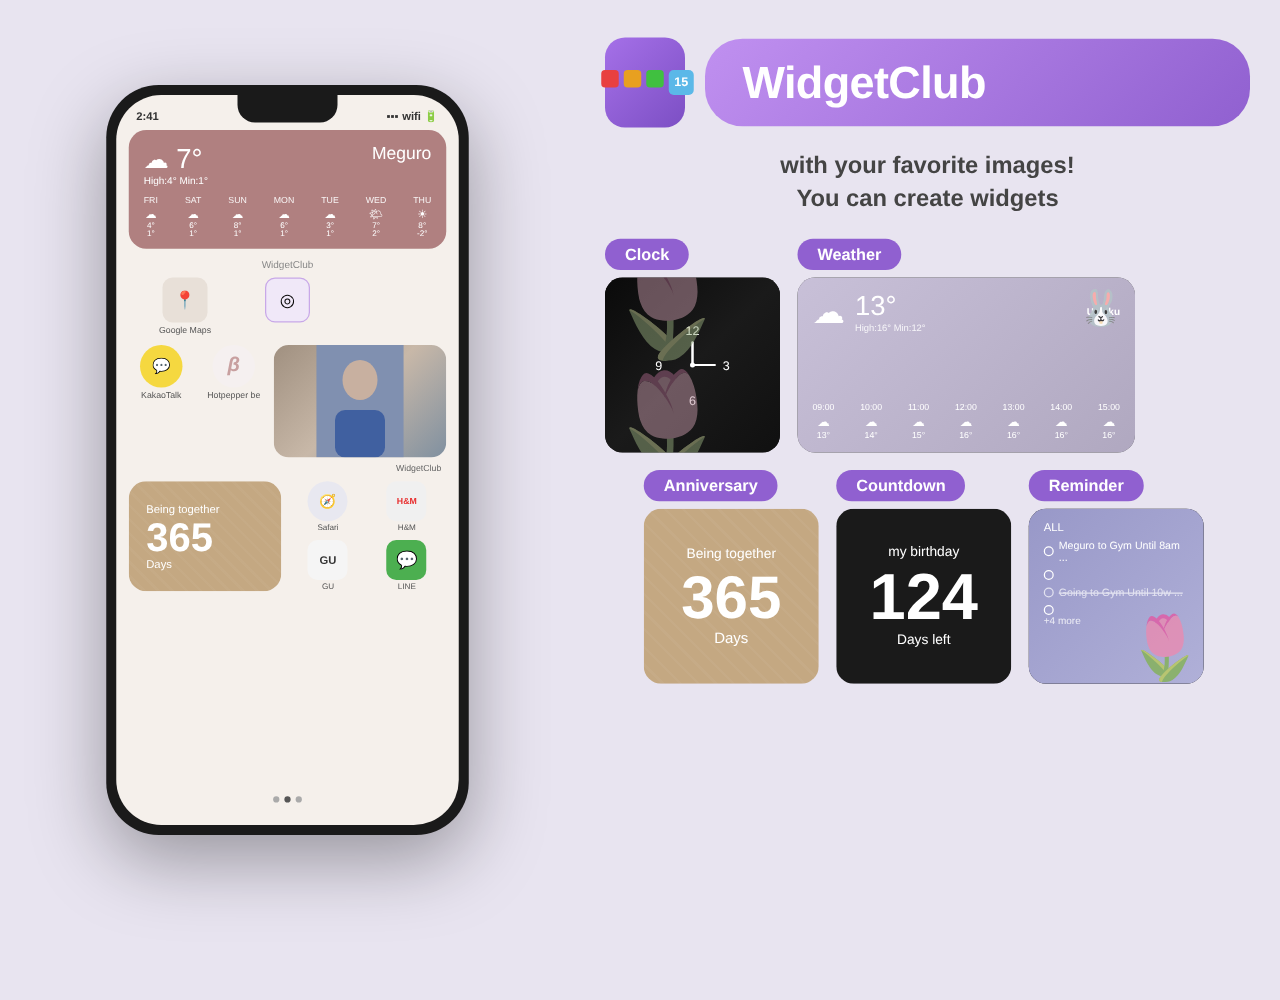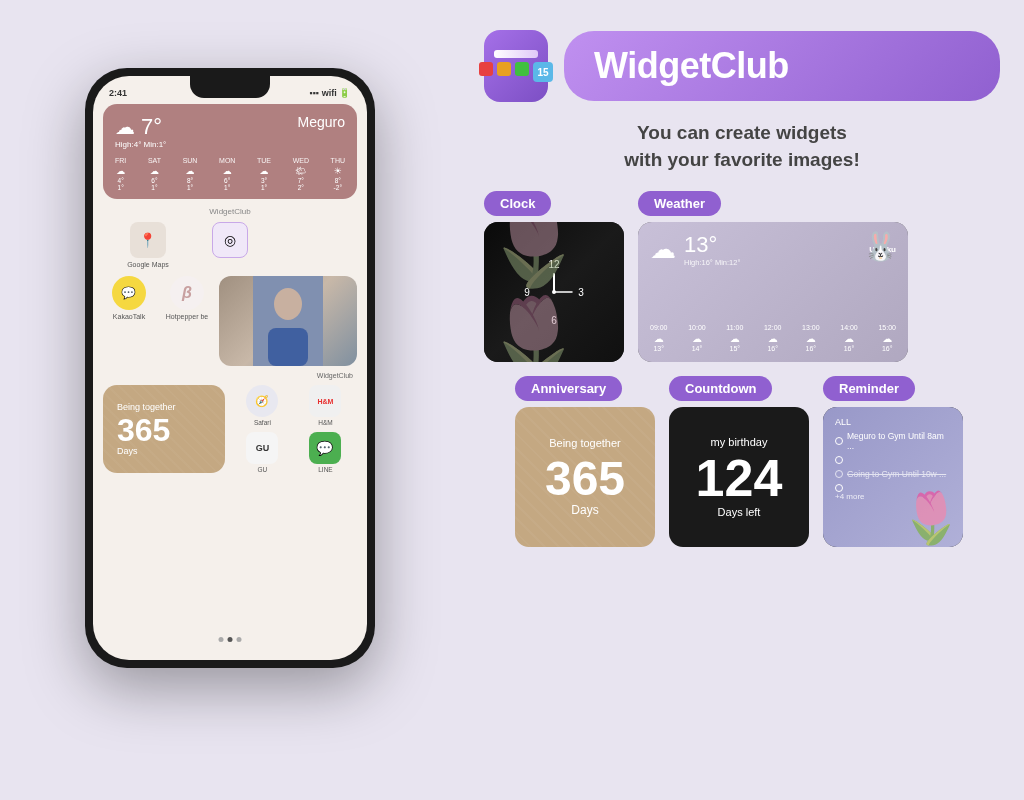--- a/index.html
+++ b/index.html
@@ -299,21 +299,21 @@
       gap: 16px;
       margin-bottom: 18px;
     }
 
     .app-icon-badge {
       width: 64px;
       height: 72px;
       border-radius: 16px;
       background: linear-gradient(135deg, #a570e8, #7c4fc4);
       display: flex;
-      flex-direction: column;
+      flex-direction: row;
       align-items: center;
       justify-content: center;
       gap: 4px;
       flex-shrink: 0;
       text-align: right;
     }
 
     .badge-stripe {
       width: 44px;
       height: 8px;
@@ -785,22 +785,22 @@
         <div class="badge-mini-icon" style="background:#40c040;"></div>
         <div class="badge-number">15</div>
       </div>
     </div>
     <div class="app-title-pill">
       <div class="app-title-text">WidgetClub</div>
     </div>
   </div>
 
   <div class="tagline">
+    <div>with your favorite images!</div>
     <div>You can create widgets</div>
-    <div>with your favorite images!</div>
   </div>
 
   <div class="row1">
 
     <div class="category-block">
       <div class="category-label-pill">Clock</div>
       <div class="widget-preview-sm">
         <div class="clock-widget-inner">
           <div class="clock-flower-bg">
             <span style="font-size:80px;opacity:0.5;filter:grayscale(60%);">🌷🌷</span>

